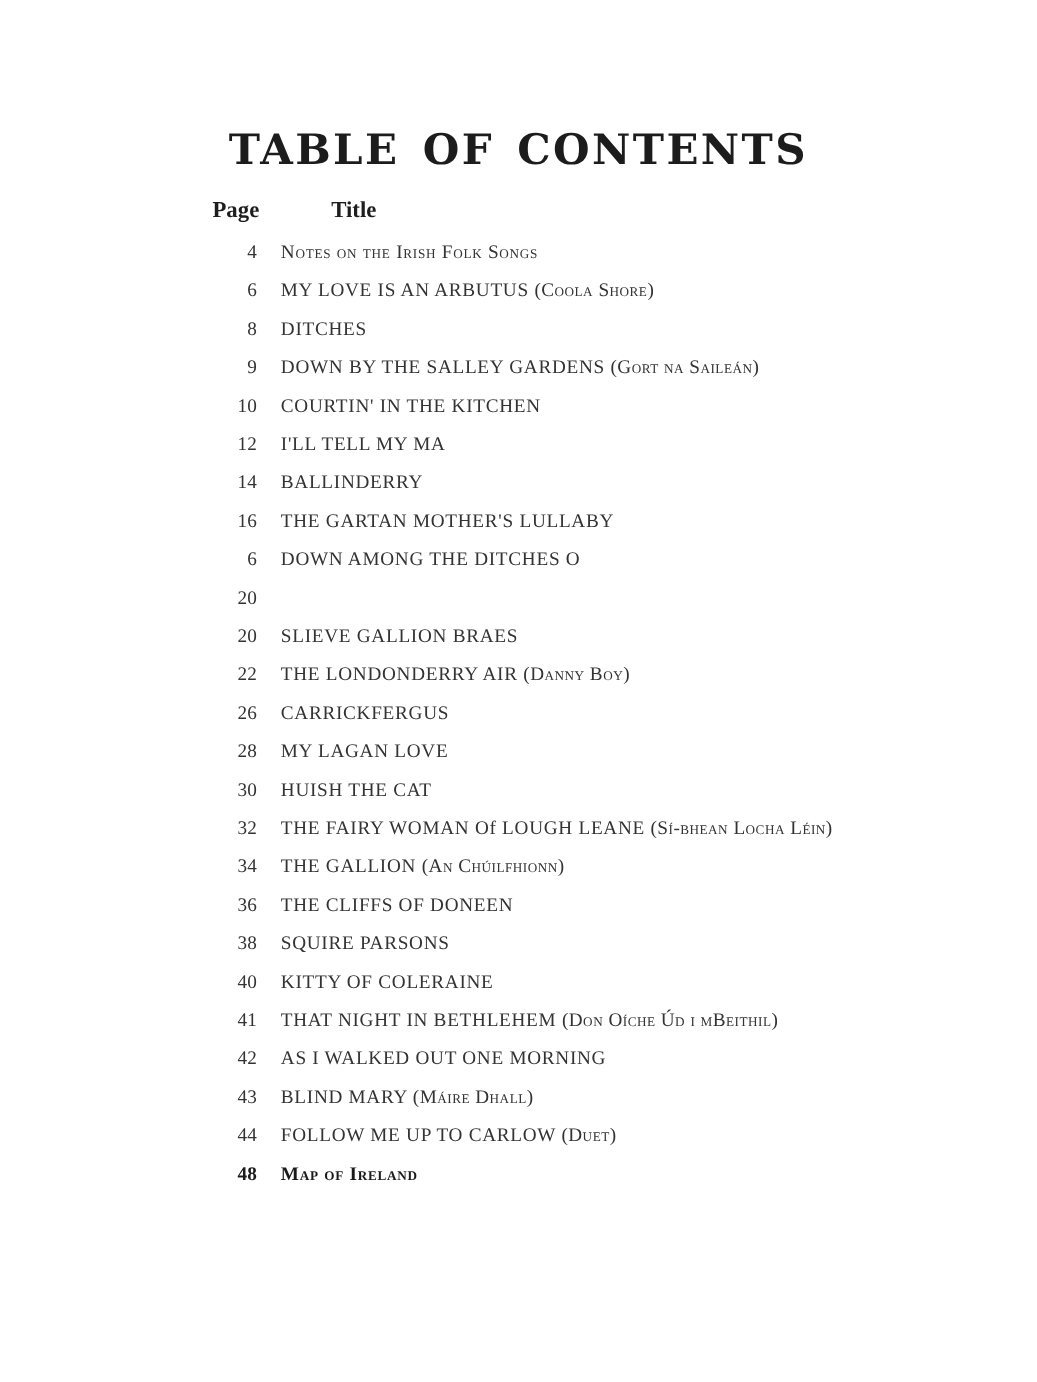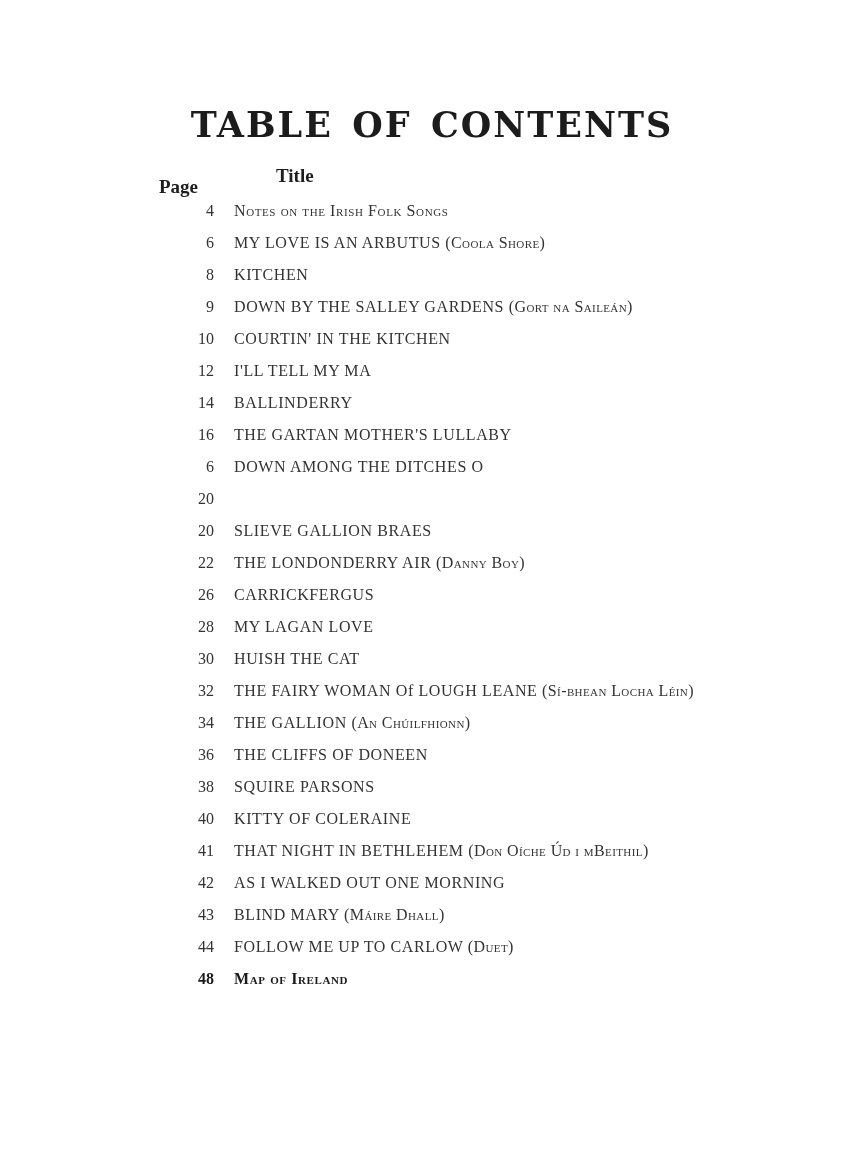--- a/index.html
+++ b/index.html
@@ -5,21 +5,21 @@
   html, body { margin: 0; padding: 0; background: #ffffff; }
   body { width: 864px; height: 1152px; position: relative; overflow: hidden; color: #2a2a2a; font-family: "Liberation Serif", "DejaVu Serif", serif; }
   .page-title {
     position: absolute; left: 0; top: 56px; width: 864px; text-align: center;
     font-family: "DejaVu Serif", "Liberation Serif", serif; font-variant: small-caps;
     font-size: 50px; font-weight: bold; letter-spacing: 2px; color: #1c1c1c; line-height: 60px;
     text-transform: lowercase;
   }
   .toc { position: absolute; left: 0; top: 160px; width: 864px; }
   .toc-header { position: absolute; top: 0; height: 32px; line-height: 32px; font-size: 19px; font-weight: bold; color: #1e1e1e; }
-  .hdr-page { left: 159px; margin-top: 11px; }
+  .hdr-page { left: 177px; }
   .hdr-title { left: 260px; margin-left: 16px; }
   .rows { position: absolute; top: 35px; left: 0; width: 864px; }
   .row { position: relative; height: 32px; line-height: 32px; }
   .row .pg { position: absolute; left: 170px; width: 44px; text-align: right; font-size: 16px; color: #333; }
   .row .ttl { position: absolute; left: 234px; white-space: nowrap; font-size: 16px; letter-spacing: 0.6px; color: #333; }
   .row .ttl .sub { font-variant: small-caps; font-size: 16px; letter-spacing: 0.4px; }
   .row.bold .pg, .row.bold .ttl { font-weight: bold; color: #1a1a1a; }
   .row.bold .ttl { font-variant: small-caps; }
   .row.sc .ttl { font-variant: small-caps; }
 </style>
@@ -35,21 +35,21 @@
       <div class="row sc">
         <span class="pg">4</span>
         <span class="ttl"><span>Notes on the Irish Folk Songs</span></span>
       </div>
       <div class="row">
         <span class="pg">6</span>
         <span class="ttl"><span>MY LOVE IS AN ARBUTUS</span> <span class="sub">(Coola Shore)</span></span>
       </div>
       <div class="row">
         <span class="pg">8</span>
-        <span class="ttl"><span>KITCHEN</span></span>
+        <span class="ttl"><span>DITCHES</span></span>
       </div>
       <div class="row">
         <span class="pg">9</span>
         <span class="ttl"><span>DOWN BY THE SALLEY GARDENS</span> <span class="sub">(Gort na Saileán)</span></span>
       </div>
       <div class="row">
         <span class="pg">10</span>
         <span class="ttl"><span>COURTIN' IN THE KITCHEN</span></span>
       </div>
       <div class="row">

